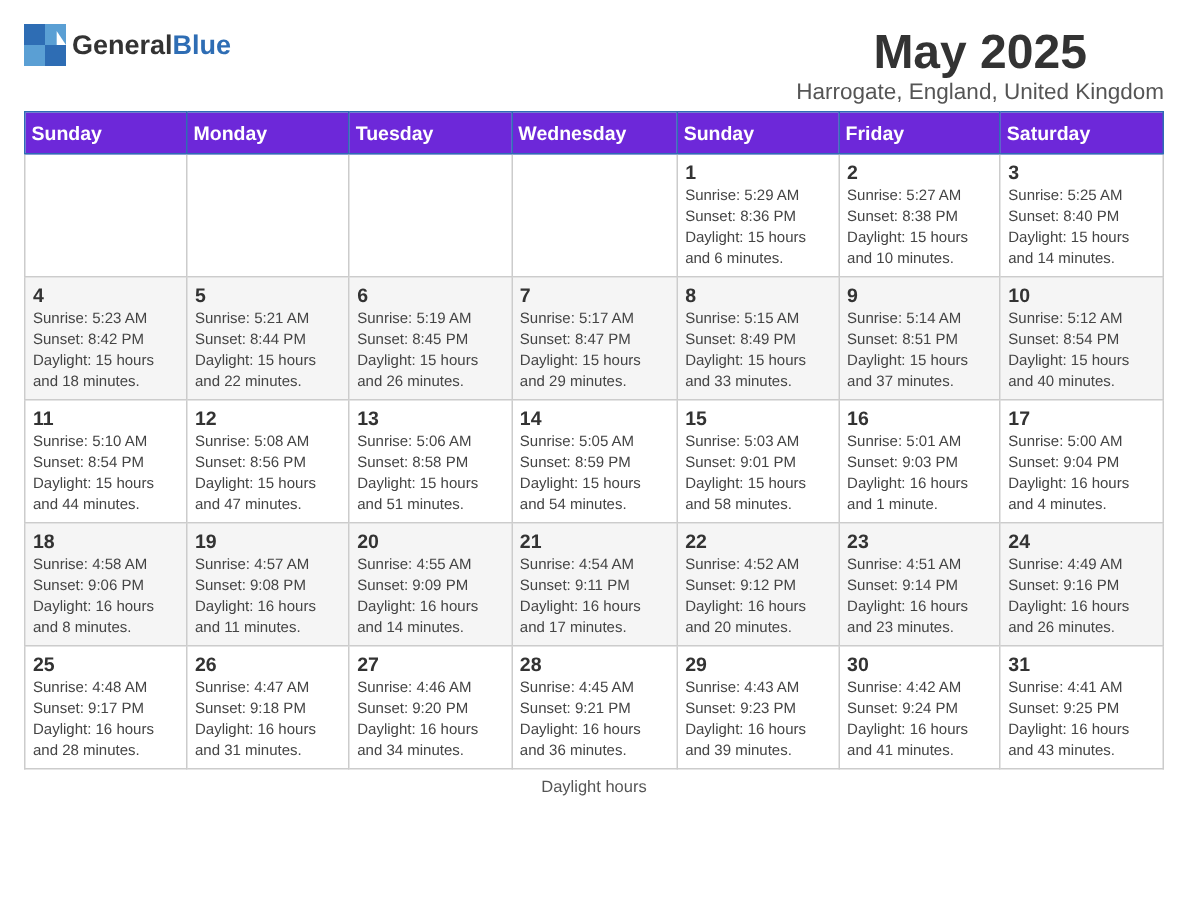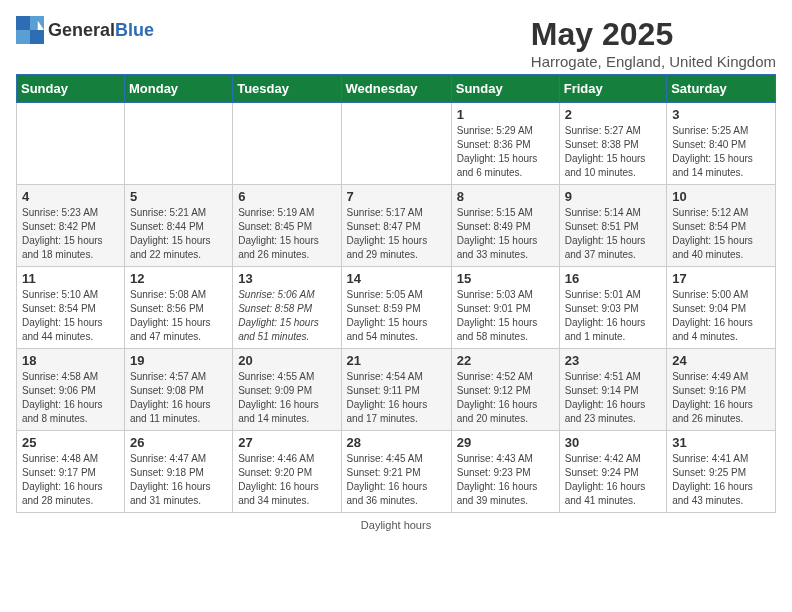--- a/index.html
+++ b/index.html
@@ -29,38 +29,38 @@
     .logo-text-blue {
       font-size: 18px;
       font-weight: bold;
       color: #2e6db4;
     }
     .logo-icon {
       width: 28px;
       height: 28px;
     }
     .title-block {
-      text-align: left;
+      text-align: center;
     }
     .month-title {
       font-size: 32px;
       font-weight: bold;
       color: #333;
     }
     .location-title {
       font-size: 15px;
       color: #555;
     }
     table {
       width: 100%;
       border-collapse: collapse;
       border: 1px solid #ccc;
     }
     th {
-      background-color: #15803d;
+      background-color: #6d28d9;
       color: #fff;
       font-size: 13px;
       font-weight: bold;
       padding: 6px 4px;
       text-align: left;
       border: 1px solid #2e6db4;
     }
     td {
       border: 1px solid #ccc;
       vertical-align: top;
@@ -221,21 +221,21 @@
         </td>
         <td>
           <span class="day-number">12</span>
           <div class="day-info" style="white-space: pre-line;">Sunrise: 5:08 AM
 Sunset: 8:56 PM
 Daylight: 15 hours
 and 47 minutes.</div>
         </td>
         <td>
           <span class="day-number">13</span>
-          <div class="day-info" style="white-space: pre-line; font-style: italic;">Sunrise: 5:06 AM
+          <div class="day-info" style="white-space: pre-line;">Sunrise: 5:06 AM
 Sunset: 8:58 PM
 Daylight: 15 hours
 and 51 minutes.</div>
         </td>
         <td>
           <span class="day-number">14</span>
           <div class="day-info" style="white-space: pre-line;">Sunrise: 5:05 AM
 Sunset: 8:59 PM
 Daylight: 15 hours
 and 54 minutes.</div>

